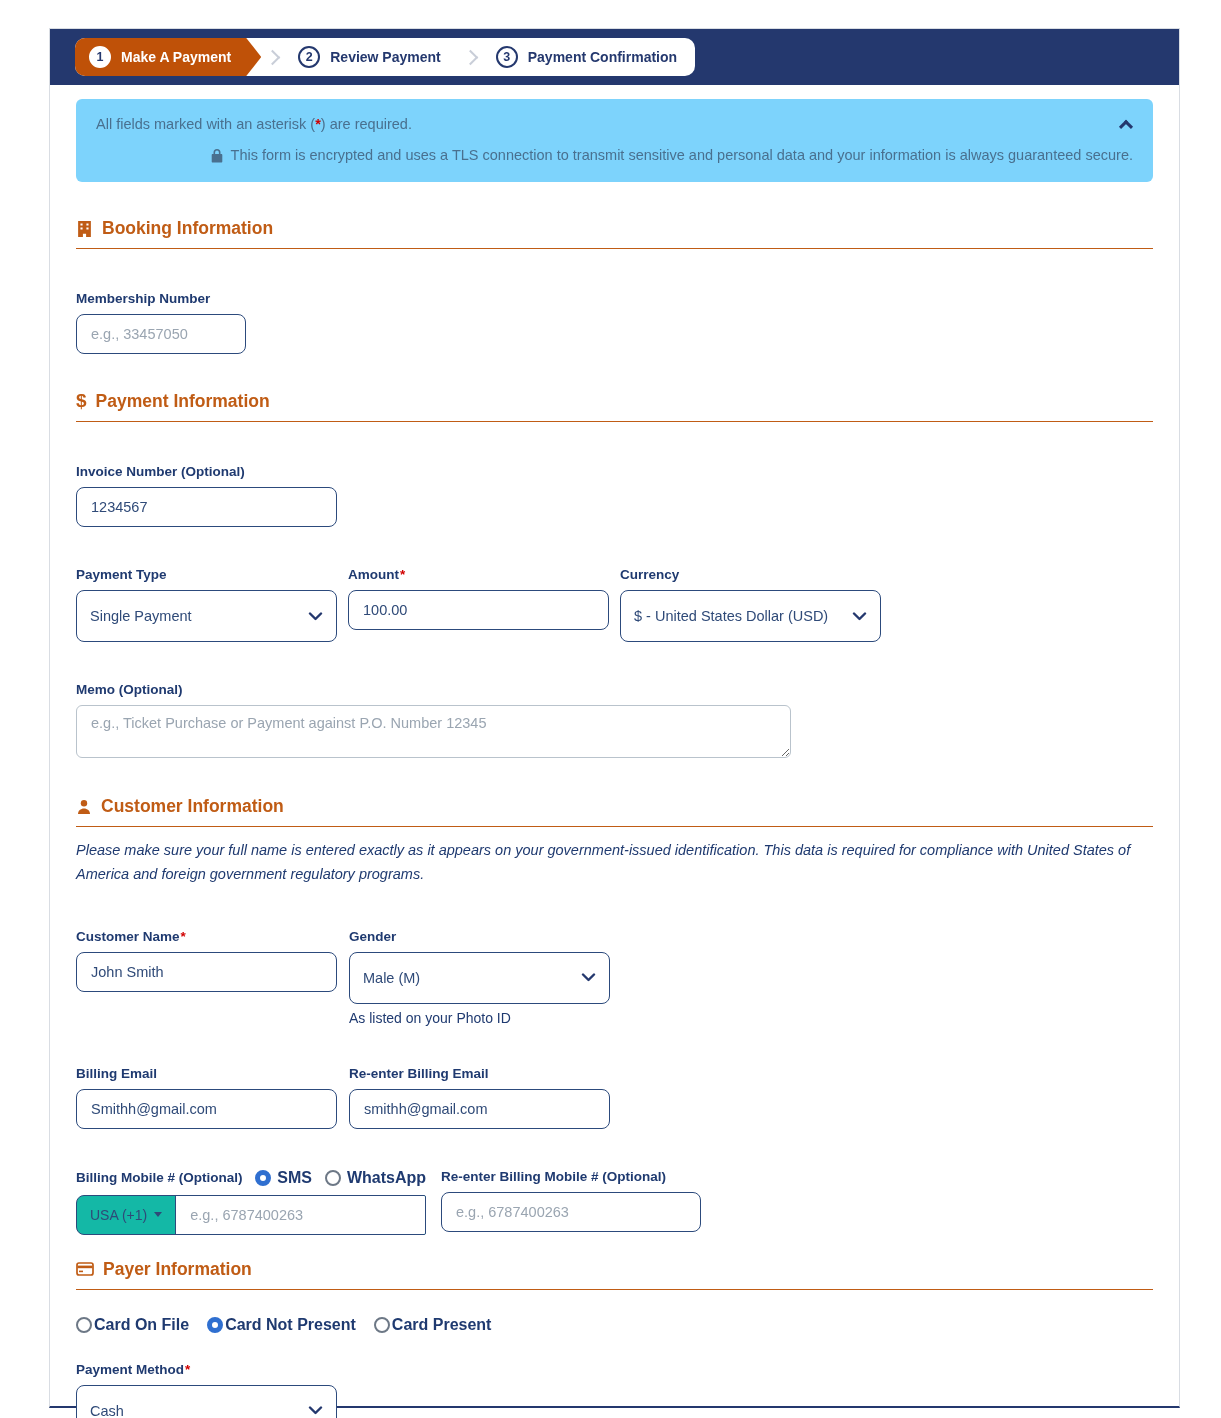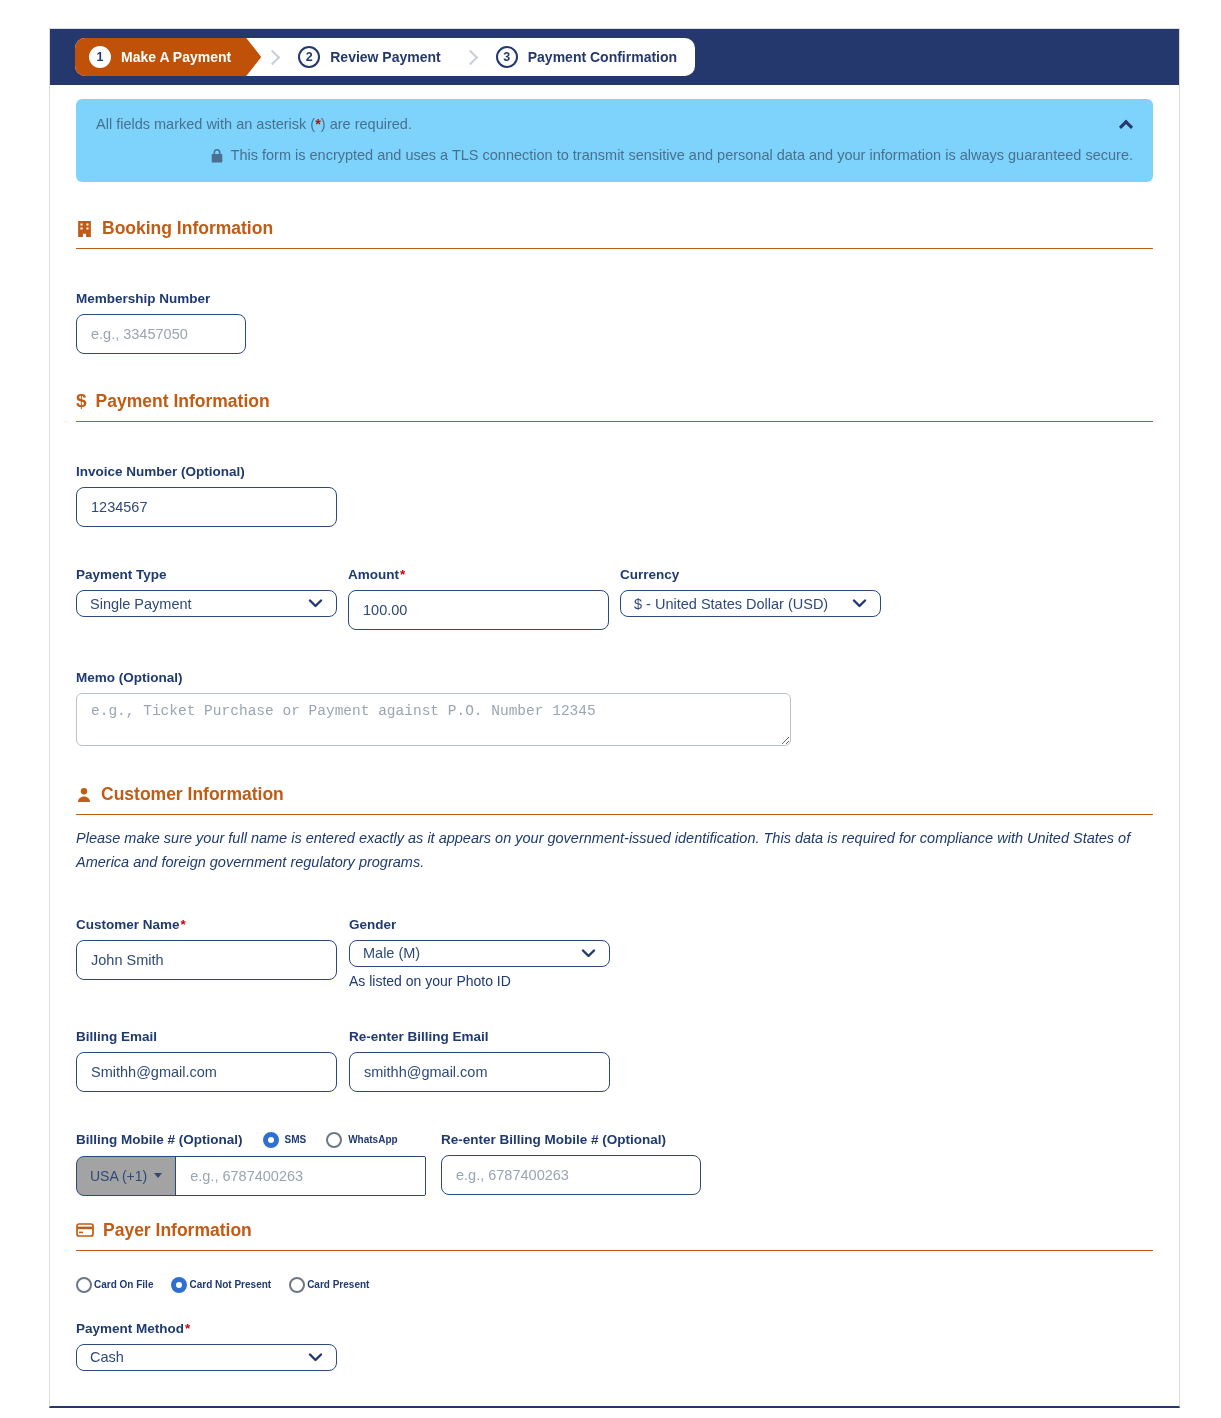--- a/index.html
+++ b/index.html
@@ -40,38 +40,38 @@
   }
   .mt36 { margin-top:36px; } .mt34 { margin-top:34px; } .mt30 { margin-top:42px; } .mt40 { margin-top:40px; }
   .label { color:#1f3a70; font-weight:bold; font-size:13.5px; margin-bottom:8px; white-space:nowrap; }
   .req { color:#d10000; font-weight:bold; vertical-align:top; margin-left:1px; }
   .field input[type=text], .textbox {
     height:40px; width:100%; border:1px solid #2c4a7c; border-radius:8px; padding:0 14px;
     font-size:14.5px; color:#2f4a78; font-family:"Liberation Sans", sans-serif; background:#fff; outline:none;
   }
   input::placeholder, textarea::placeholder { color:#9aa5b1; }
   .selectbox {
-    height:27px; border:1px solid #2c4a7c; border-radius:8px; padding:0 13px;
+    height:52px; border:1px solid #2c4a7c; border-radius:8px; padding:0 13px;
     display:flex; align-items:center; justify-content:space-between; gap:8px;
     font-size:14.5px; color:#2f4a78; background:#fff; cursor:pointer;
   }
   .grid4 { display:grid; grid-template-columns:repeat(4,1fr); gap:11px; }
   .grid2 { display:grid; grid-template-columns:261px 261px; gap:12px; }
   textarea.memo {
     width:715px; height:53px; border:1px solid #b9c3cc; border-radius:6px; padding:9px 14px;
-    font-size:14.5px; color:#2f4a78; font-family:Liberation Mono, monospace; resize:both; outline:none;
+    font-size:14.5px; color:#2f4a78; font-family:Liberation Sans, sans-serif; resize:both; outline:none;
   }
   .helper { color:#1f3a70; font-size:14px; margin-top:6px; }
   .notice { color:#1f3a70; font-size:14.5px; font-style:italic; line-height:1.65; margin-top:12px; }
   .radio { width:16px; height:16px; border-radius:50%; border:2px solid #6d7886; background:#fff; display:inline-block; flex:0 0 auto; }
   .radio.on { border:5px solid #2f6fd0; }
-  .radio-lbl { color:#1f3a70; font-weight:bold; font-size:10px; }
+  .radio-lbl { color:#1f3a70; font-weight:bold; font-size:16px; }
   .inline-radios { display:flex; align-items:center; gap:6px; margin-bottom:8px; }
   .inline-radios .gap { width:8px; }
-  .phone-group { display:flex; width:350px; height:40px; border:1px solid #2c4a7c; border-radius:8px 2px 2px 8px; overflow:hidden; background:#a3a3a3; }
+  .phone-group { display:flex; width:350px; height:40px; border:1px solid #2c4a7c; border-radius:8px 2px 2px 8px; overflow:hidden; background:#14b8a6; }
   .cc-select { display:flex; align-items:center; gap:7px; padding:0 13px; border-right:1px solid #2c4a7c; color:#2f4a78; font-size:14px; cursor:pointer; white-space:nowrap; }
   .cc-caret { width:0; height:0; border-left:4px solid transparent; border-right:4px solid transparent; border-top:5px solid #2f4a78; }
   .phone-group input { border:none; flex:1; padding:0 14px; font-size:14.5px; color:#2f4a78; outline:none; font-family:"Liberation Sans", sans-serif; }
   .payer-radios { display:flex; align-items:center; gap:2px; margin-top:26px; }
   .payer-radios .spacer { width:14px; }
   .chev-down { flex:0 0 auto; }
   .ico { flex:0 0 auto; display:inline-flex; }
   .info-ico { width:16px; height:16px; border-radius:50%; background:#24386e; color:#fff; font-size:11px; font-weight:bold; display:inline-flex; align-items:center; justify-content:center; font-family:"Liberation Serif", serif; margin-left:3px; vertical-align:top; }
   .dollar { font-size:19px; font-weight:bold; color:#c05c15; }
 </style>

